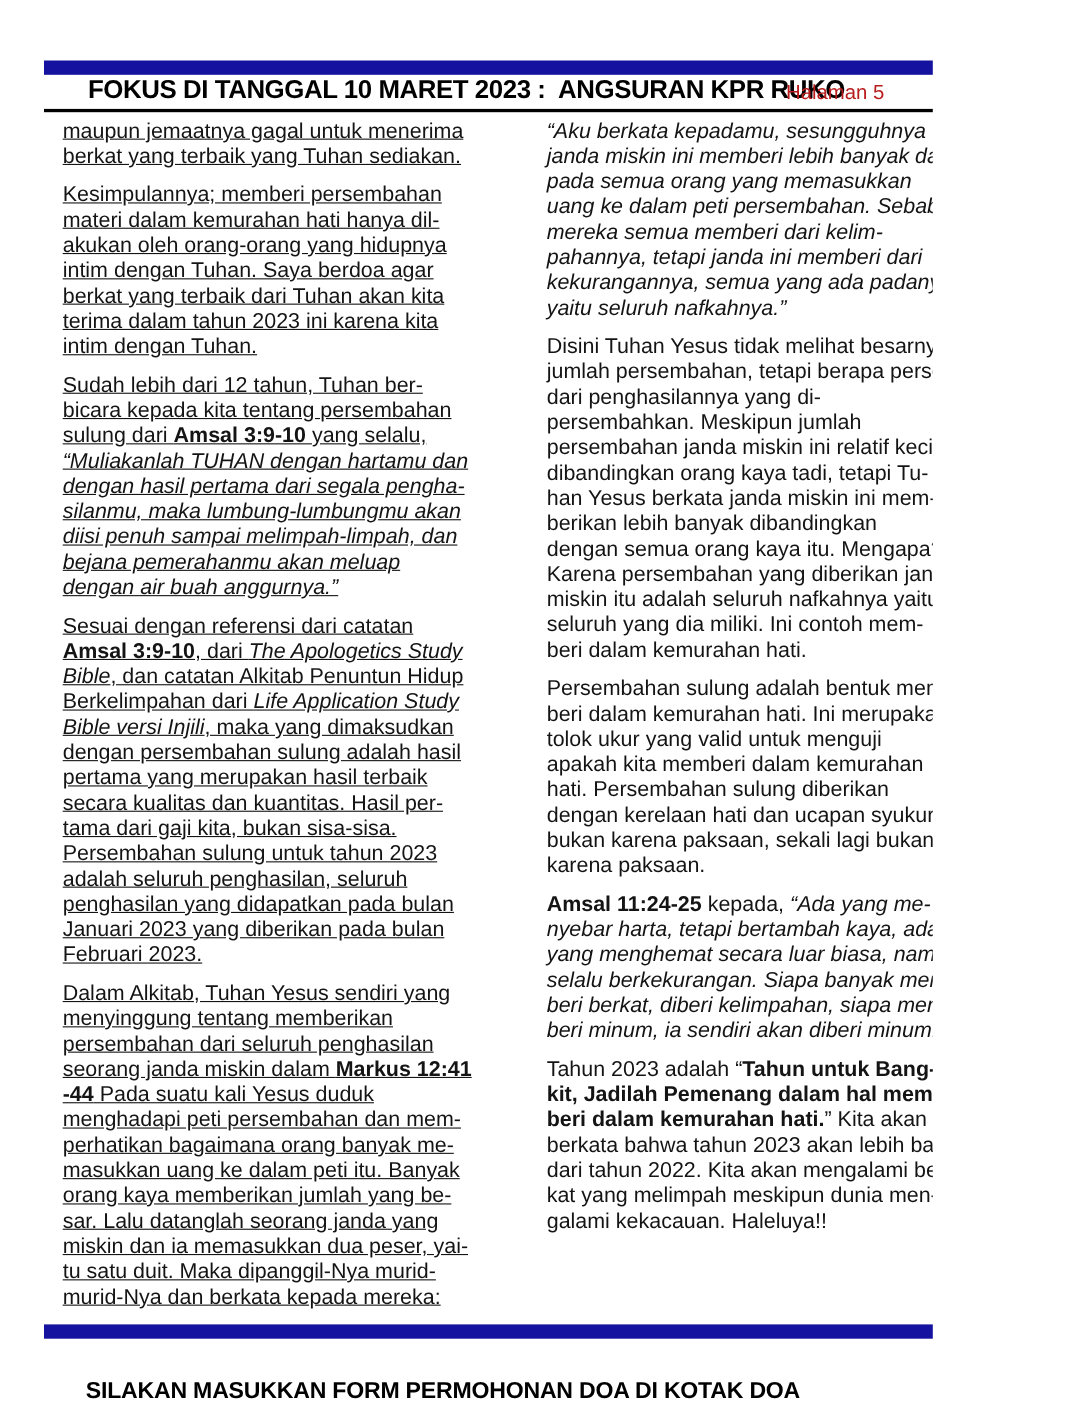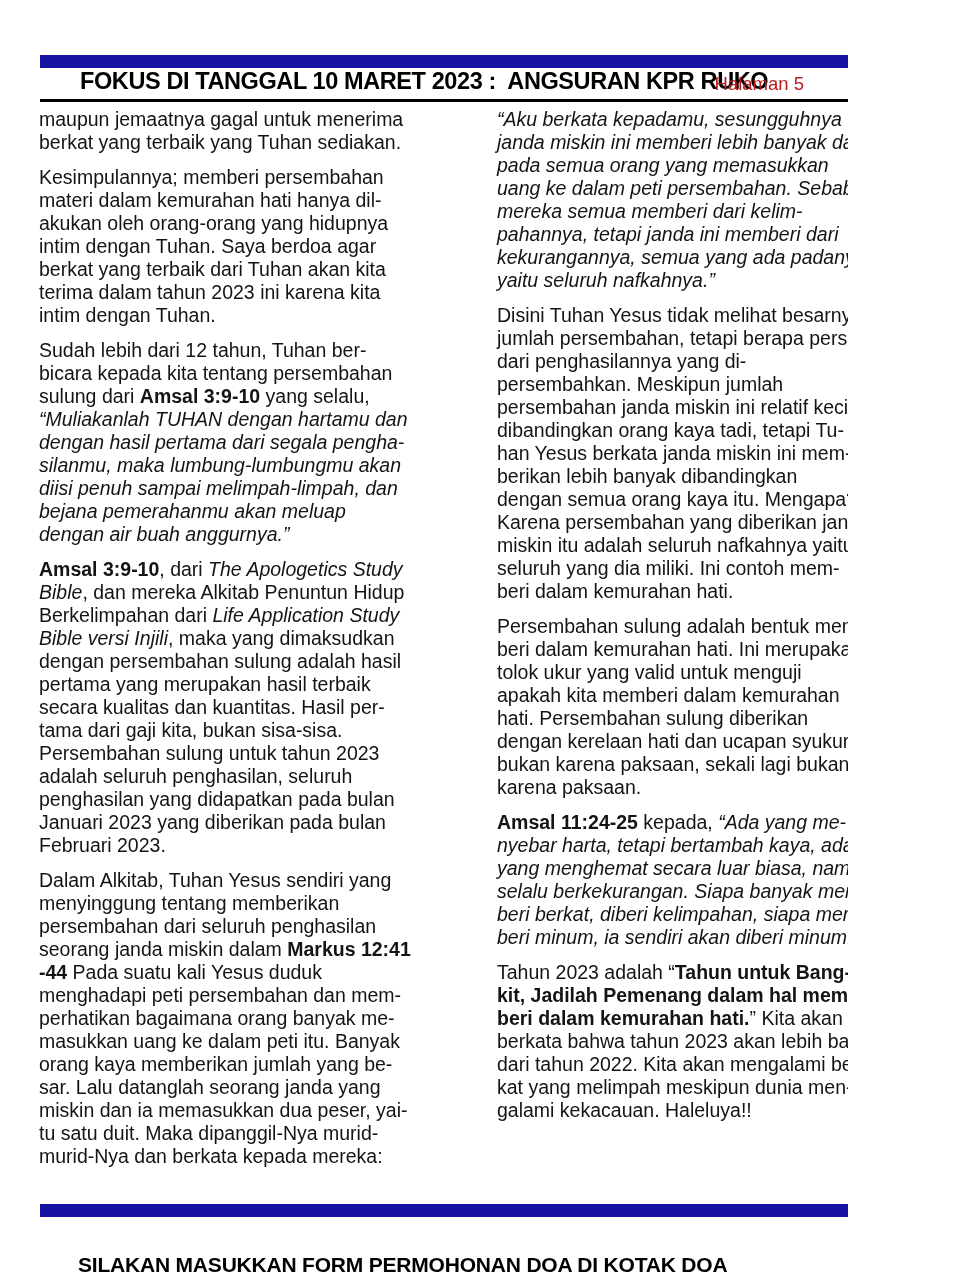--- a/index.html
+++ b/index.html
@@ -27,21 +27,21 @@
     font-size:18.5px;font-weight:400;color:#b91c1c;
   }
   .header-rule{
     position:absolute;left:40px;top:99px;width:897px;height:3px;
     background:#000;
   }
   .column{
     position:absolute;top:108px;width:444px;
     font-size:19.5px;line-height:23px;
   }
-  .column.left{left:39px;}
+  .column.left{left:57px;text-decoration:underline;}
   .column.right{left:497px;}
   .para{
     margin:0 0 12px 0;
     white-space:pre-line;
   }
   .run-n{font-weight:400;font-style:normal;}
   .run-b{font-weight:700;font-style:normal;}
   .run-i{font-weight:400;font-style:italic;}
   .run-bi{font-weight:700;font-style:italic;}
   .footer-notice{
@@ -74,22 +74,23 @@
 intim dengan Tuhan.</span></p>
       <p class="para"><span class="run-n">Sudah lebih dari 12 tahun, Tuhan ber-
 bicara kepada kita tentang persembahan
 sulung dari </span><span class="run-b">Amsal 3:9-10</span><span class="run-n"> yang selalu,
 </span><span class="run-i">“Muliakanlah TUHAN dengan hartamu dan
 dengan hasil pertama dari segala pengha-
 silanmu, maka lumbung-lumbungmu akan
 diisi penuh sampai melimpah-limpah, dan
 bejana pemerahanmu akan meluap
 dengan air buah anggurnya.”</span></p>
-      <p class="para"><span class="run-b">Amsal 3:9-10</span><span class="run-n">, dari </span><span class="run-i">The Apologetics Study
-Bible</span><span class="run-n">, dan mereka Alkitab Penuntun Hidup
+      <p class="para"><span class="run-n">Sesuai dengan referensi dari catatan
+</span><span class="run-b">Amsal 3:9-10</span><span class="run-n">, dari </span><span class="run-i">The Apologetics Study
+Bible</span><span class="run-n">, dan catatan Alkitab Penuntun Hidup
 Berkelimpahan dari </span><span class="run-i">Life Application Study
 Bible versi Injili</span><span class="run-n">, maka yang dimaksudkan
 dengan persembahan sulung adalah hasil
 pertama yang merupakan hasil terbaik
 secara kualitas dan kuantitas. Hasil per-
 tama dari gaji kita, bukan sisa-sisa.
 Persembahan sulung untuk tahun 2023
 adalah seluruh penghasilan, seluruh
 penghasilan yang didapatkan pada bulan
 Januari 2023 yang diberikan pada bulan

